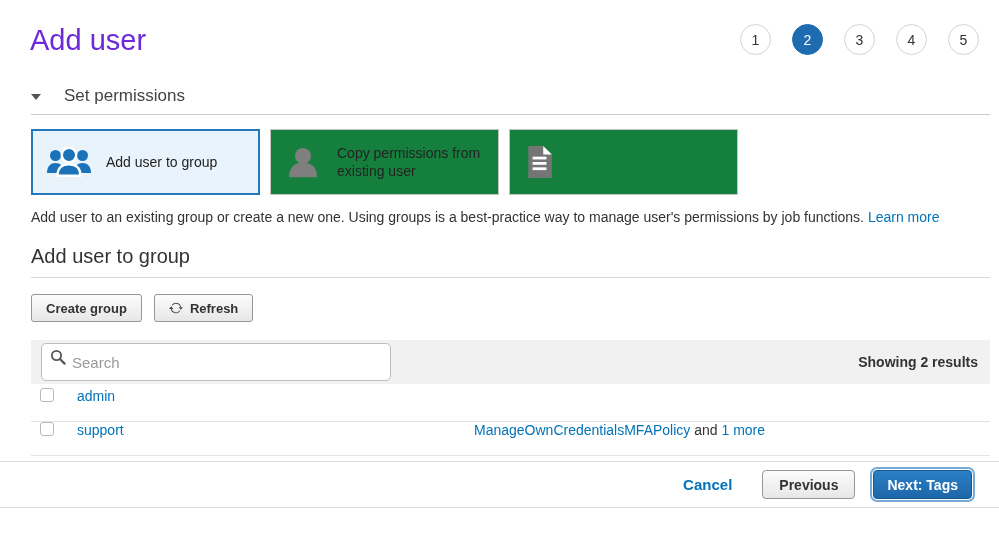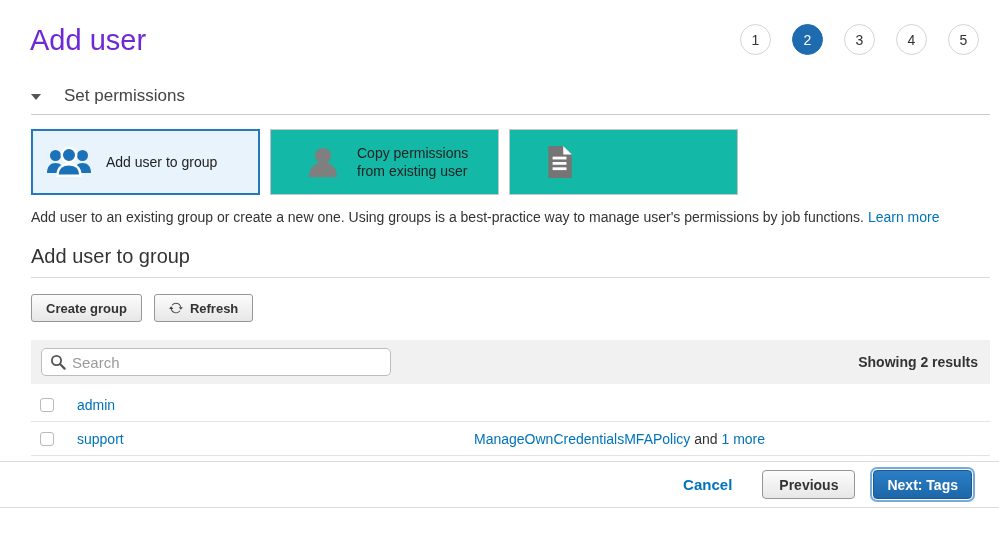--- a/index.html
+++ b/index.html
@@ -29,22 +29,22 @@
     font-size: 17px; color: #444; padding-bottom: 8px; border-bottom: 1px solid #c9cdd0;
   }
   .caret-down {
     width: 0; height: 0; margin-top: 2px;
     border-left: 5px solid transparent; border-right: 5px solid transparent;
     border-top: 6px solid #555;
   }
 
   .cards { display: flex; gap: 10px; margin-top: 14px; }
   .card {
-    width: 229px; height: 66px; border: 1px solid #c5c5c5; background: #14b8a6;
-    display: flex; align-items: center; cursor: pointer; padding-left: 24px;
+    width: 229px; height: 66px; border: 1px solid #c5c5c5; background: #15803d;
+    display: flex; align-items: center; cursor: pointer; padding-left: 4px;
   }
   .card.selected { border: 2px solid #2379bd; background: #e9f3fb; padding-left: 13px; }
   .card-icon { flex: 0 0 auto; display: flex; align-items: center; justify-content: center; margin-right: 14px; }
   .card:nth-child(2) .card-icon, .card:nth-child(3) .card-icon { margin-left: 12px; margin-right: 18px; }
   .card-label { font-size: 14px; color: #222; line-height: 18px; padding-right: 8px; }
 
   .desc { margin-top: 14px; font-size: 14px; color: #333; }
   a, .link { color: #0073bb; text-decoration: none; cursor: pointer; }
 
   .group-heading { margin-top: 18px; font-size: 20px; font-weight: 400; color: #333; line-height: 26px; }
@@ -60,41 +60,41 @@
 
   
   .table-wrap { margin-top: 18px; }
   .toolbar {
     background: #f1f1f1; height: 44px; display: flex; align-items: center;
     justify-content: space-between; padding: 0 12px 0 10px;
   }
   .search-box { position: relative; width: 350px; }
   .search-box svg { position: absolute; left: 9px; top: 6px; }
   .search-input {
-    width: 100%; height: 28px; border: 1px solid #bdbdbd; border-radius: 5px;
+    width: 100%; height: 38px; border: 1px solid #bdbdbd; border-radius: 5px;
     padding: 0 8px 0 30px; font-family: inherit; font-size: 15px; color: #333; outline: none;
   }
   .search-input::placeholder { color: #9a9a9a; }
   .results { font-weight: bold; font-size: 14px; color: #333; }
   .tgap { height: 4px; background: #fff; }
   .thead {
     display: flex; background: #ececec; height: 44px; align-items: stretch;
     border-bottom: 1px solid #d0d0d0; font-weight: bold; font-size: 14px; color: #333;
   }
   .col-check { width: 31px; flex: 0 0 auto; display: flex; align-items: center; justify-content: center; }
   .thead .col-check { border-right: 1px solid #d7d7d7; }
   .col-group { width: 402px; flex: 0 0 auto; padding-left: 15px; display: flex; align-items: center; gap: 9px; }
   .thead .col-group { border-right: 1px solid #d7d7d7; cursor: pointer; }
   .col-policies { flex: 1 1 auto; padding-left: 10px; display: flex; align-items: center; }
   .sort-caret {
     width: 0; height: 0; margin-top: 2px;
     border-left: 5px solid transparent; border-right: 5px solid transparent;
     border-top: 6px solid #2f7fc6;
   }
-  .trow { display: flex; height: 34px; align-items: center; border-bottom: 1px solid #e3e3e3; background: #fff; font-size: 14px; }
+  .trow { display: flex; height: 34px; align-items: flex-start; border-bottom: 1px solid #e3e3e3; background: #fff; font-size: 14px; }
   .checkbox {
     width: 14px; height: 14px; border: 1px solid #b9b9b9; border-radius: 3px;
     background: #fff; cursor: pointer; display: inline-block;
   }
   .and-text { color: #333; white-space: pre; }
 
   
   .page-footer {
     margin-top: 5px; height: 47px; border-top: 1px solid #dcdcdc; border-bottom: 1px solid #dcdcdc;
     display: flex; align-items: center; justify-content: flex-end; padding-right: 24px;

